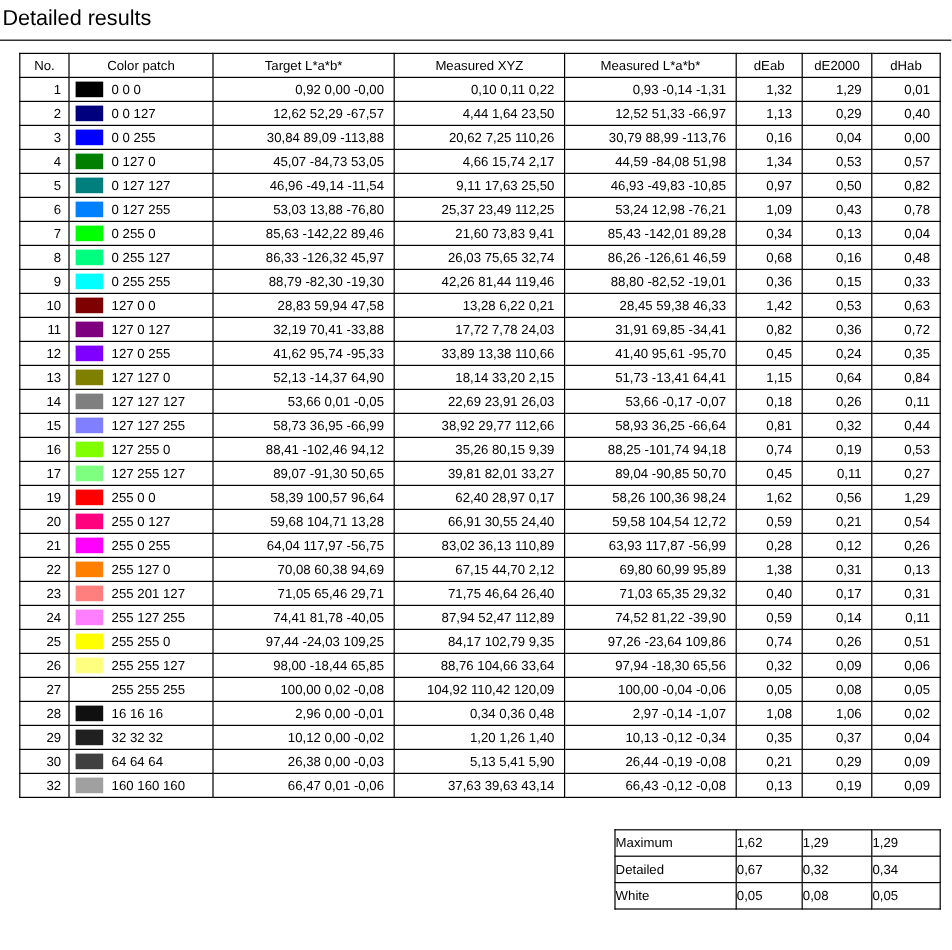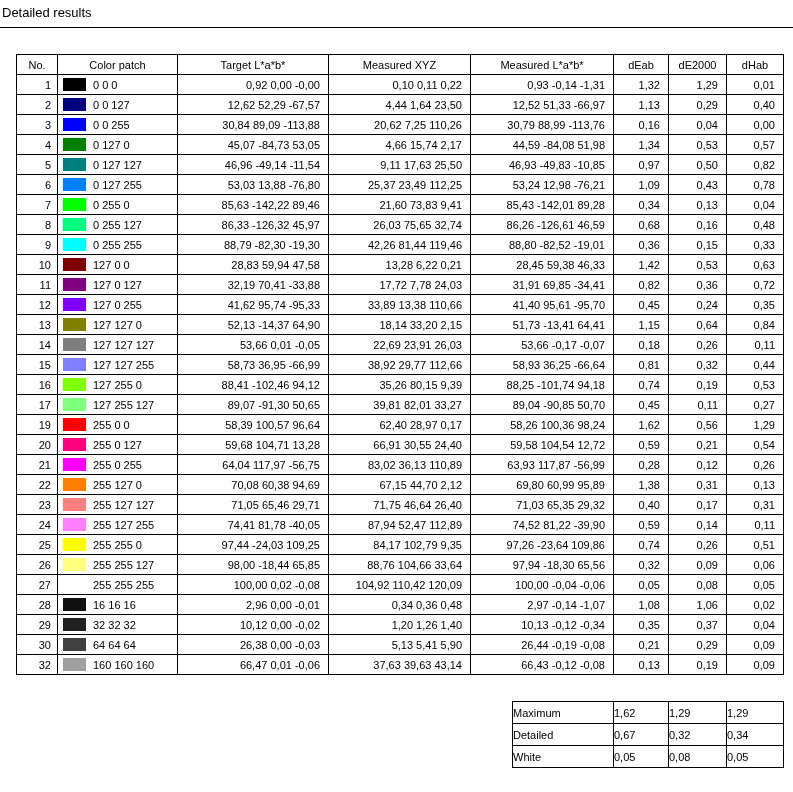--- a/index.html
+++ b/index.html
@@ -3,25 +3,25 @@
 <meta charset="utf-8">
 <style>
   * { margin:0; padding:0; box-sizing:border-box; }
   html,body { background:#ffffff; }
   body {
     width:793px; height:792px;
     font-family:"Liberation Sans", sans-serif;
     color:#000; font-size:11px;
     overflow:hidden;
   }
-  .title { font-size:13px; padding:5px 0 0 2px; }
+  .title { font-size:18px; padding:5px 0 0 2px; }
   .rule { border:none; border-top:1px solid #000; margin-top:7px; width:793px; }
 
   table { border-collapse:collapse; table-layout:fixed; font-size:11px; }
-  .main-table { margin:26px 0 0 16px; width:767px; }
+  .main-table { margin:10px 0 0 16px; width:767px; }
   .main-table th, .main-table td {
     border:1px solid #000; height:20px; padding:0;
     overflow:hidden; white-space:nowrap;
   }
   .main-table th { font-weight:normal; text-align:center; }
   td.num { text-align:right; padding-right:6px; }
   td.val { text-align:right; padding-right:8px; }
   td.patch-cell { padding-left:5px; }
   .patch-inner { display:flex; align-items:center; gap:7px; }
   .swatch { width:23px; height:13px; flex:0 0 auto; }
@@ -375,21 +375,21 @@
         <td class="val">69,80 60,99 95,89</td>
         <td class="val">1,38</td>
         <td class="val">0,31</td>
         <td class="val">0,13</td>
       </tr>
       <tr>
         <td class="num">23</td>
         <td class="patch-cell">
           <div class="patch-inner">
             <span class="swatch" style="background: rgb(255, 127, 127);"></span>
-            <span>255 127 127</span>
+            <span>255 201 127</span>
           </div>
         </td>
         <td class="val">71,05 65,46 29,71</td>
         <td class="val">71,75 46,64 26,40</td>
         <td class="val">71,03 65,35 29,32</td>
         <td class="val">0,40</td>
         <td class="val">0,17</td>
         <td class="val">0,31</td>
       </tr>
       <tr>

